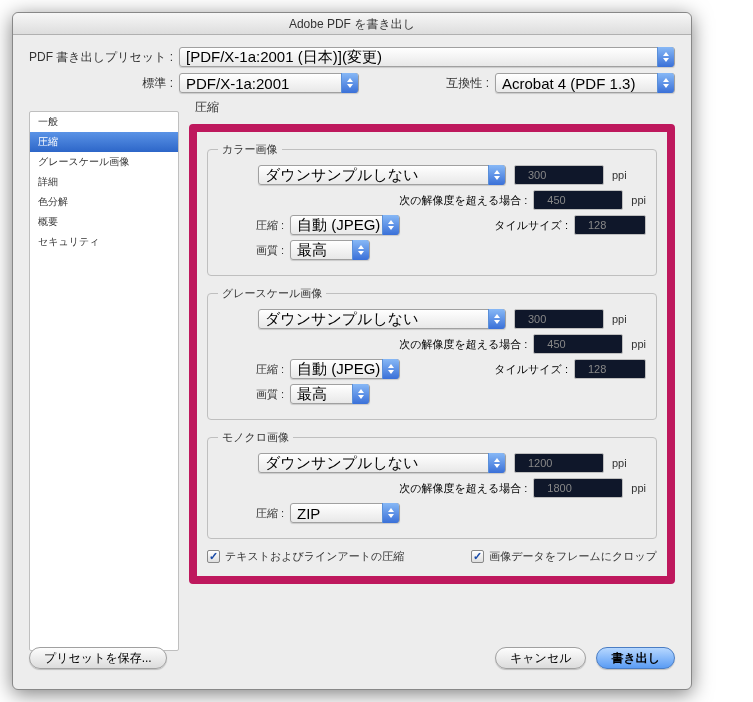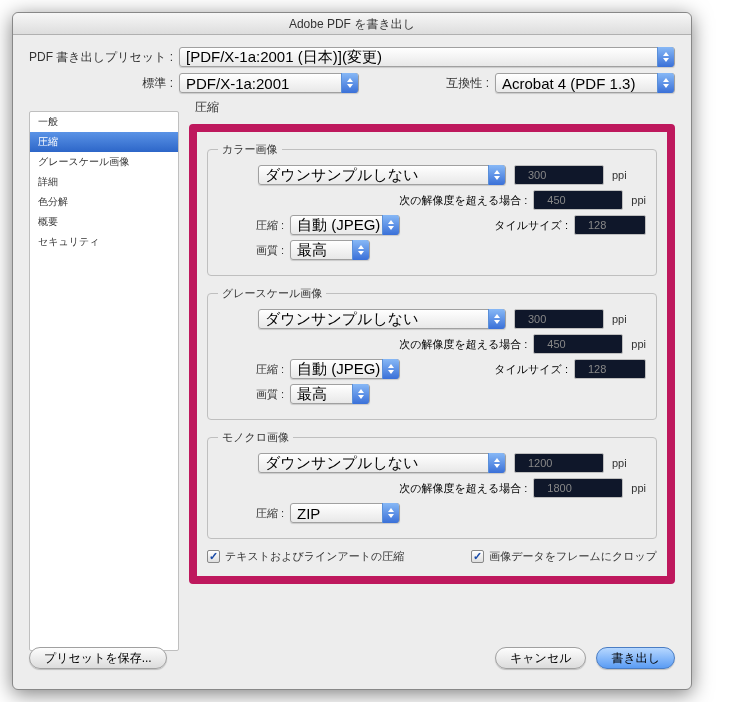--- a/index.html
+++ b/index.html
@@ -25,21 +25,21 @@
 legend { padding: 0 4px; font-size: 11px; color: #333; }
 .fg-row { display: flex; align-items: center; margin-bottom: 5px; }
 .lbl { text-align: right; padding-right: 6px; font-size: 11px; color: #333; }
 .text-input { height: 20px; width: 90px; border: 1px solid #bfbfbf; background: #0f172a; padding: 0 13px; font-size: 11px; border-radius: 2px; }
 .text-input.disabled { color: #888; }
 .unit { margin-left: 8px; font-size: 11px; color: #333; }
 .chk { display: inline-flex; align-items: center; gap: 5px; font-size: 11px; color: #333; }
 .chk .box { width: 13px; height: 13px; border: 1px solid #888; border-radius: 2px; background: linear-gradient(#fff,#dedede); display: inline-flex; align-items: center; justify-content: center; color: #1a4ba8; font-size: 11px; font-weight: bold; }
 .footer { position: absolute; left: 16px; right: 16px; bottom: 20px; display: flex; justify-content: space-between; align-items: center; }
 .aqua-btn { height: 22px; padding: 0 14px; border: 1px solid #a0a0a0; border-radius: 11px; background: linear-gradient(#fdfdfd,#dcdcdc); font-size: 12px; display: inline-flex; align-items: center; box-shadow: 0 1px 1px rgba(0,0,0,0.2); }
-.aqua-btn.default { background: linear-gradient(#b6d7ff,#5a9cf4); border-color: #4a7dc4; color: #000; }
+.aqua-btn.default { background: linear-gradient(#b6d7ff,#5a9cf4); border-color: #4a7dc4; color: #000; font-weight: bold; }
 .footer-right { display: flex; gap: 10px; }
 .chkrow { display: flex; justify-content: space-between; align-items: center; margin-top: 6px; }
 </style>
 </head>
 <body>
 
 <div class="outer">
 <div class="dialog">
   <div class="titlebar">Adobe PDF を書き出し</div>
   <div class="body">

